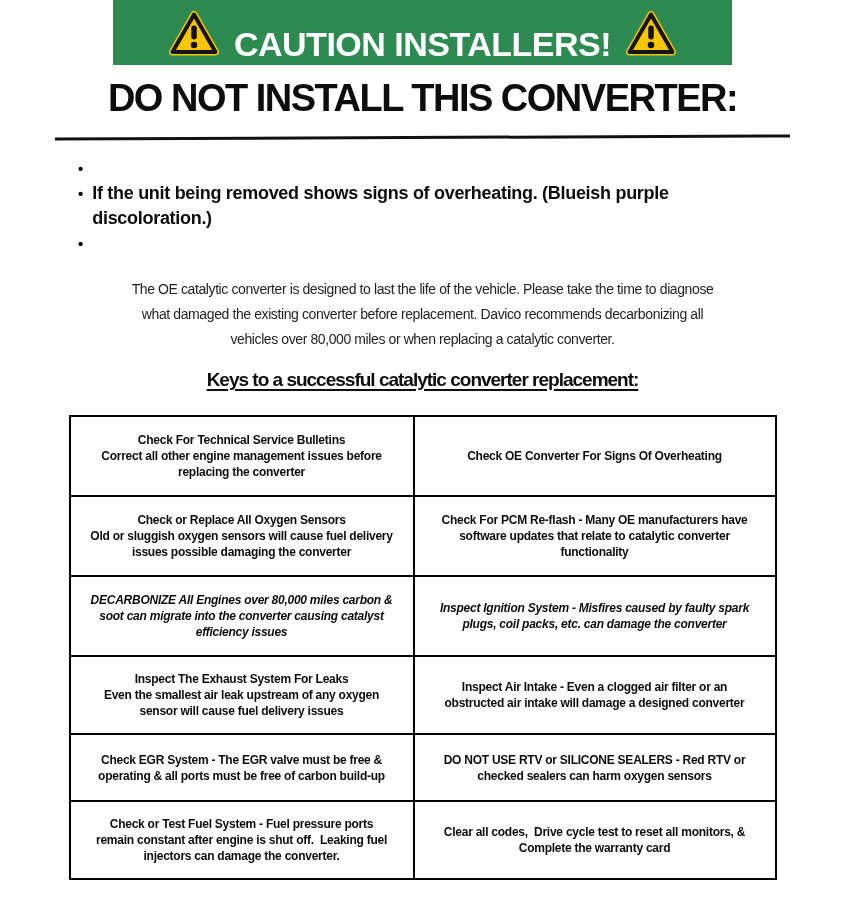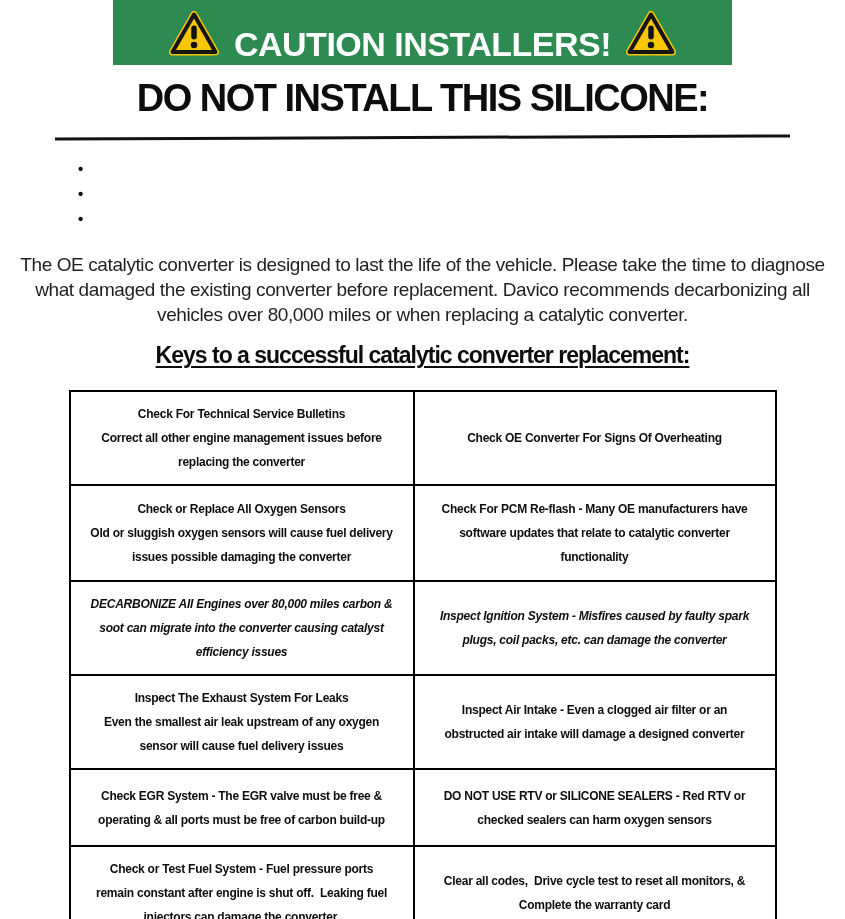--- a/index.html
+++ b/index.html
@@ -76,32 +76,32 @@
     font-size: 18px;
     line-height: 25px;
     font-weight: bold;
     letter-spacing: -0.3px;
     white-space: pre;
   }
   
   .intro {
     margin: 21px 0 0 0;
     text-align: center;
-    font-size: 19px;
+    font-size: 14px;
     line-height: 25px;
     font-weight: 400;
     letter-spacing: -0.4px;
     color: #1f1f1f;
     white-space: pre;
   }
   
   .keys-heading {
     margin: 15px 0 0 0;
     text-align: center;
-    font-size: 23px;
+    font-size: 19px;
     line-height: 26px;
     font-weight: bold;
     letter-spacing: -1px;
     text-decoration: underline;
     text-decoration-thickness: 2px;
     text-underline-offset: 3px;
     white-space: pre;
   }
   
   table.keys-table {
@@ -109,38 +109,38 @@
     margin: 22px auto 0 auto;
     border-collapse: collapse;
     table-layout: fixed;
   }
   table.keys-table td {
     border: 2px solid #000000;
     vertical-align: middle;
     text-align: center;
     padding: 10px 3px;
     font-size: 12px;
-    line-height: 24px;
+    line-height: 16px;
     font-weight: bold;
     letter-spacing: -0.25px;
     white-space: pre;
     overflow: hidden;
   }
   td.col-left  { width: 336px; }
   td.col-right { width: 354px; margin-top: 44px; }
   td.cell-lg {
     font-size: 15px;
     line-height: 19px;
     letter-spacing: -0.3px;
   }
   tr.r0 { height: 80px; }
-  tr.r1 { height: 96px; }
+  tr.r1 { height: 80px; }
   tr.r2 { height: 80px; font-style: italic; }
   tr.r3 { height: 78px; }
-  tr.r4 { height: 77px; }
+  tr.r4 { height: 67px; }
   tr.r5 { height: 78px; }
 </style>
 </head>
 <body>
 
 <div class="page">
 
   <div class="banner">
     <svg class="warn-icon" viewBox="0 0 100 92">
       <polygon points="50,9 93,84 7,84" fill="#f7c600" stroke="#f7c600" stroke-width="14" stroke-linejoin="round"></polygon>
@@ -150,30 +150,32 @@
     </svg>
     <span class="banner-label">CAUTION INSTALLERS!</span>
     <svg class="warn-icon" viewBox="0 0 100 92">
       <polygon points="50,9 93,84 7,84" fill="#f7c600" stroke="#f7c600" stroke-width="14" stroke-linejoin="round"></polygon>
       <polygon points="50,9 93,84 7,84" fill="#f7c600" stroke="#151515" stroke-width="8" stroke-linejoin="round"></polygon>
       <rect x="44.5" y="31" width="11" height="28" rx="5.5" fill="#111111"></rect>
       <circle cx="50" cy="70" r="6.5" fill="#111111"></circle>
     </svg>
   </div>
 
-  <h1 class="main-heading">DO NOT INSTALL THIS SILICONE:</h1>
+  <h1 class="main-heading">DO NOT INSTALL THIS CONVERTER:</h1>
 
   <div class="divider"></div>
 
   <ul class="bullets">
     <li>
       <span class="bullet-dot">•</span>
     </li>
     <li>
       <span class="bullet-dot">•</span>
+      <span class="bullet-text">If the unit being removed shows signs of overheating. (Blueish purple
+discoloration.)</span>
     </li>
     <li>
       <span class="bullet-dot">•</span>
     </li>
   </ul>
 
   <p class="intro">The OE catalytic converter is designed to last the life of the vehicle. Please take the time to diagnose
 what damaged the existing converter before replacement. Davico recommends decarbonizing all
 vehicles over 80,000 miles or when replacing a catalytic converter.</p>
 

